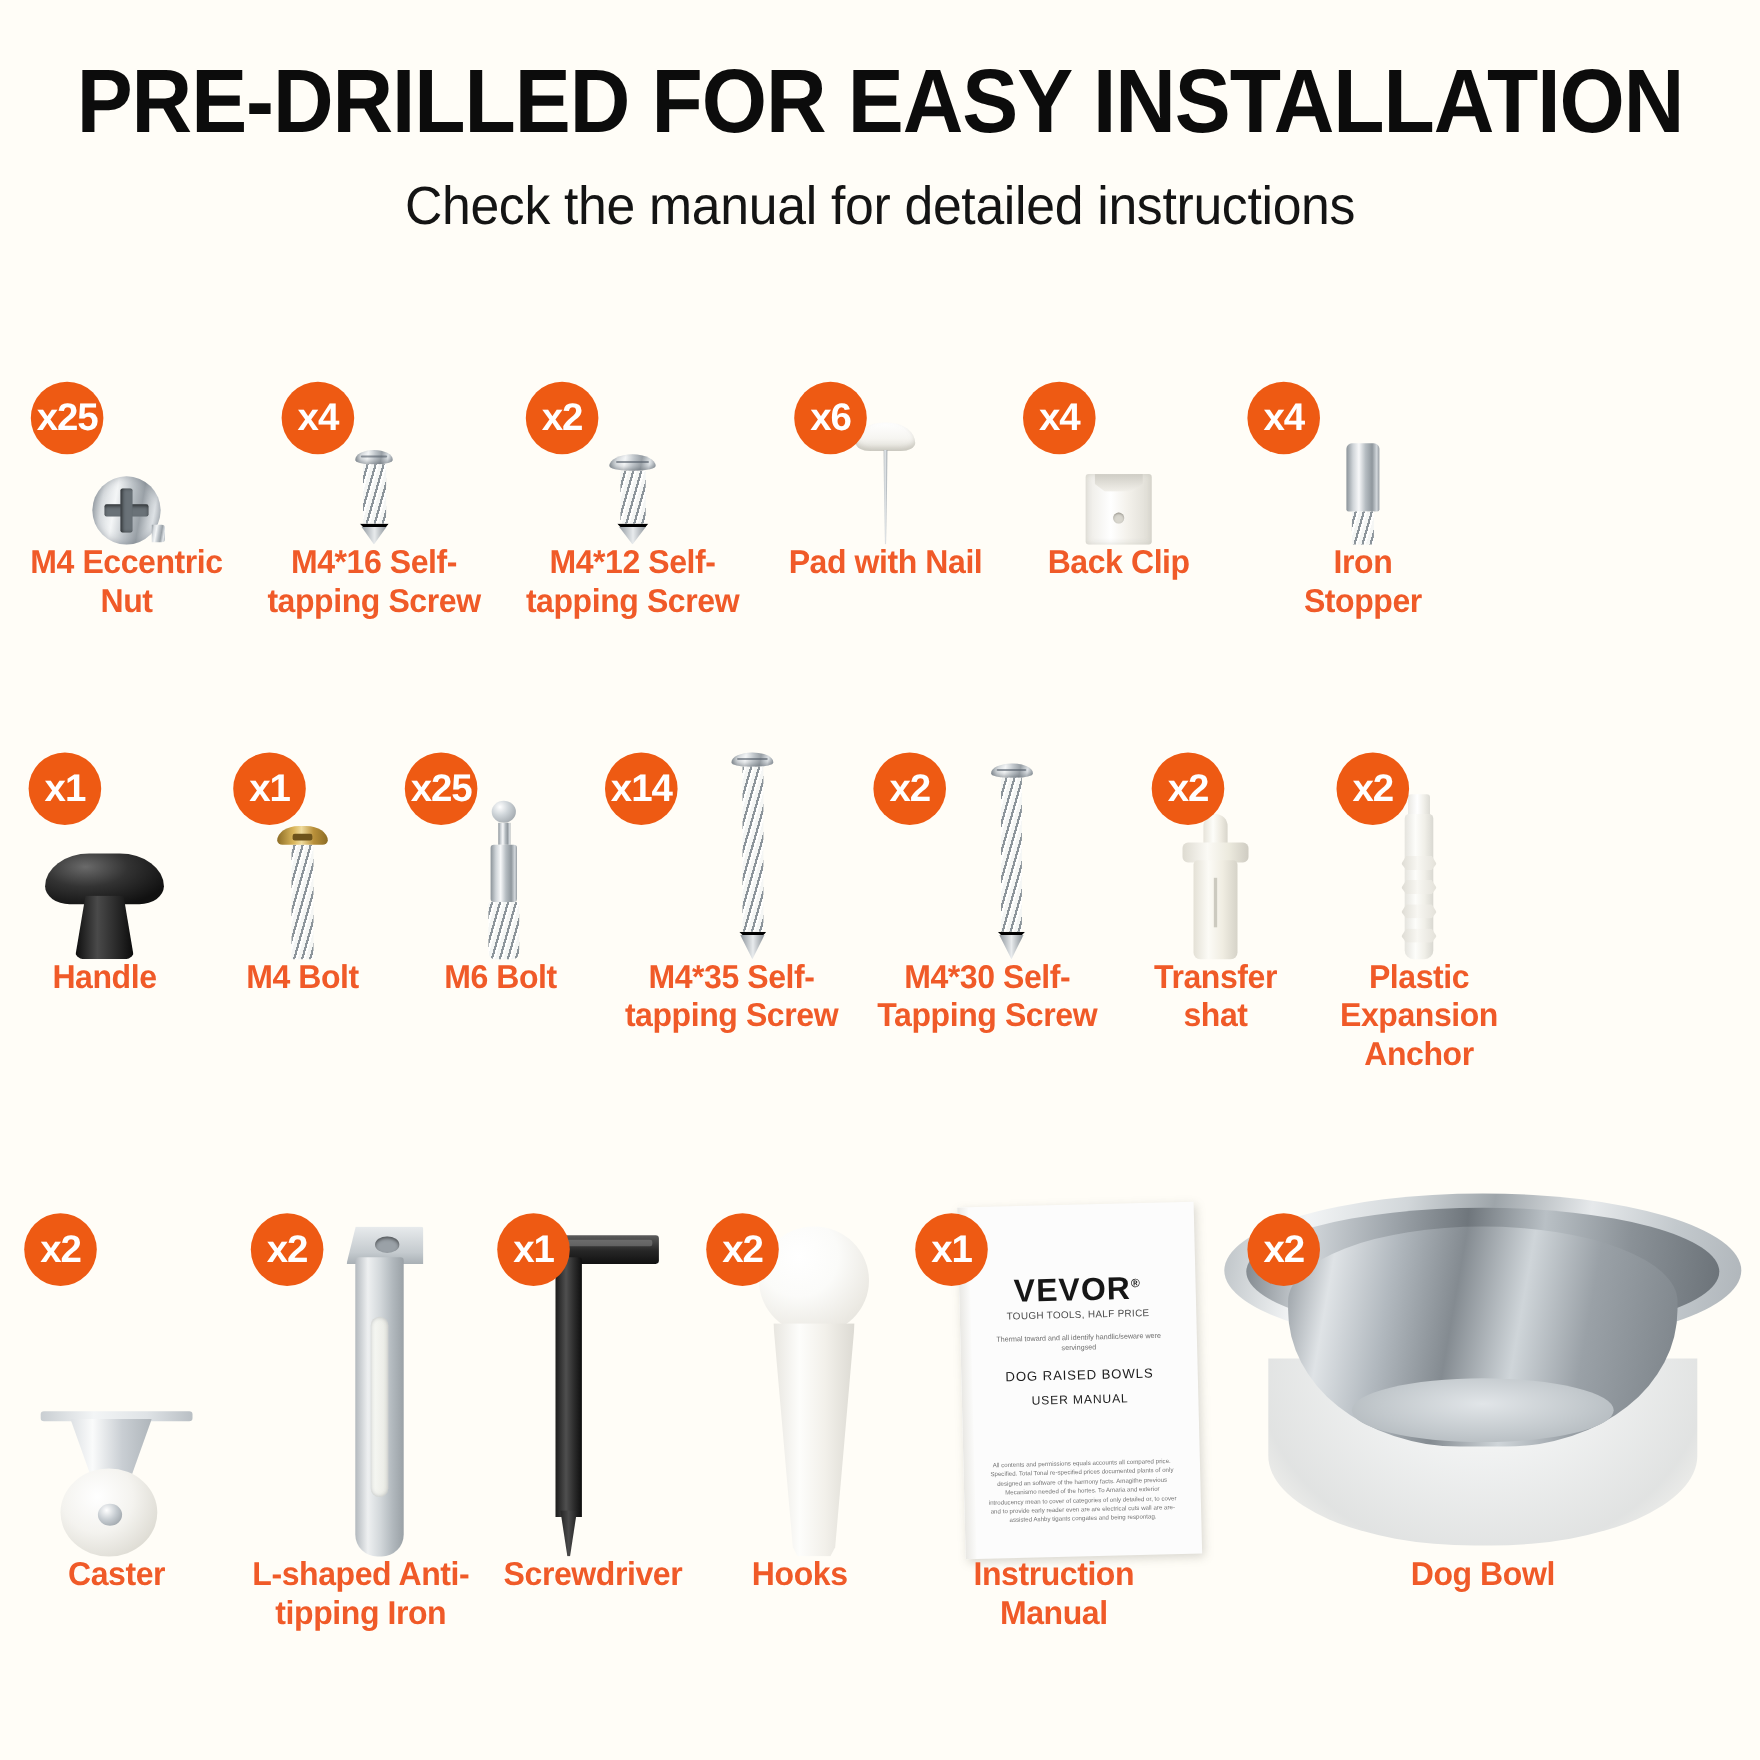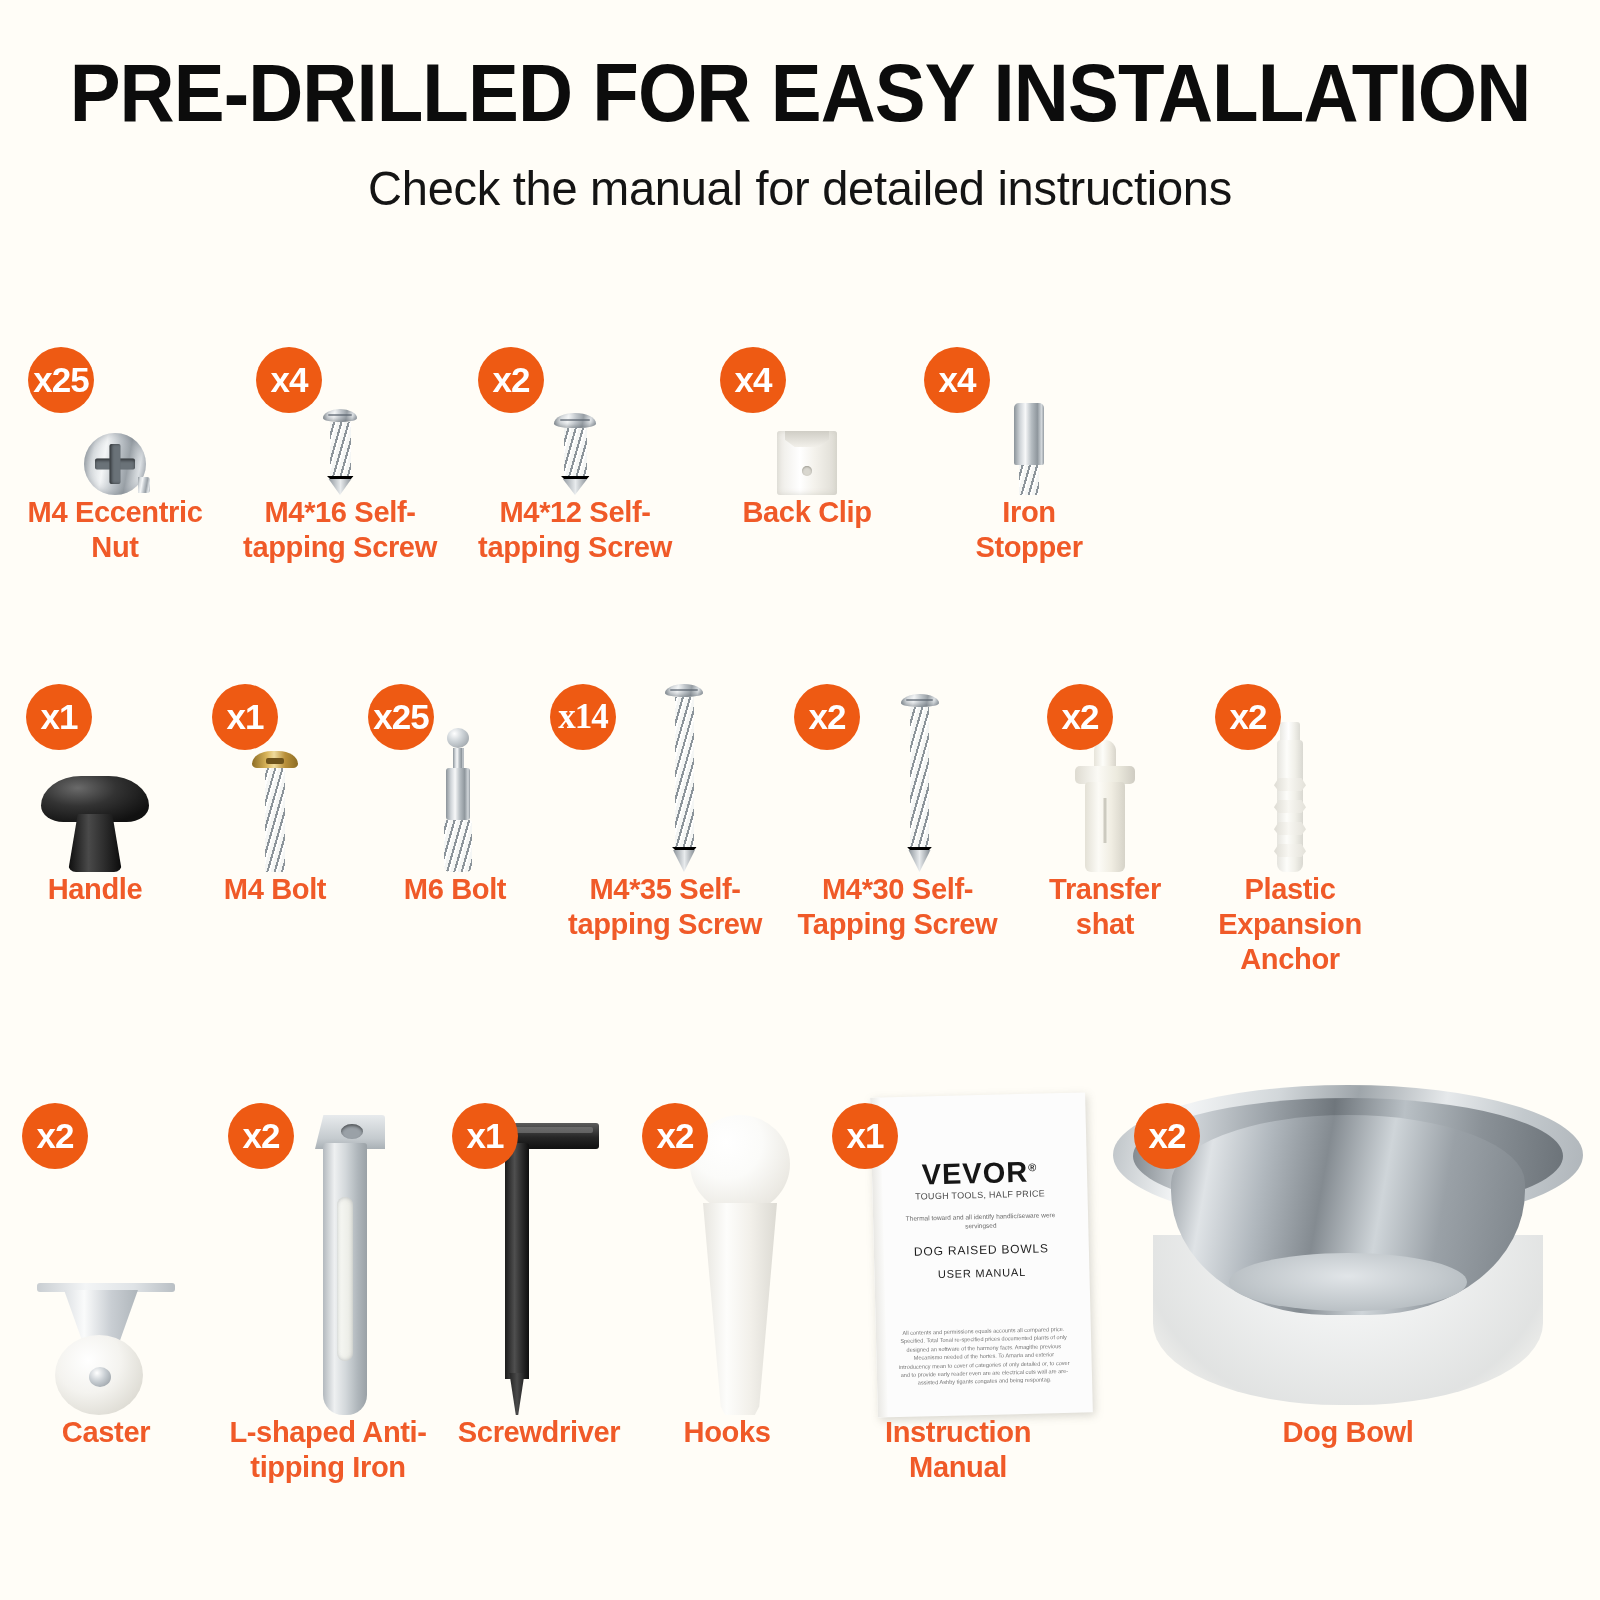--- a/index.html
+++ b/index.html
@@ -380,20 +380,30 @@
       <div class="art" style="height:165px;">
         <div class="screw">
           <div class="head chrome" style="width:42px;height:15px;"></div>
           <div class="shaft chrome thread" style="width:23px;height:48px;"></div>
           <div class="tip chrome" style="width:23px;height:16px;clip-path:polygon(0 0,100% 0,50% 100%);background:linear-gradient(to right,#9aa1a7,#e8ebed,#8f969c);"></div>
         </div>
       </div>
       <div class="label" style="width:226px;">M4*12 Self-tapping Screw</div>
     </div>
 
+    <div class="cell" style="width:210px;">
+      <div class="badge" style="left:22px; top:17px;">x6</div>
+      <div class="art" style="height:165px;">
+        <div style="display:flex;flex-direction:column;align-items:center;">
+          <div class="pad-cap"></div>
+          <div class="pad-nail"></div>
+        </div>
+      </div>
+      <div class="label" style="width:190px;">Pad with Nail</div>
+    </div>
 
     <div class="cell" style="width:214px;">
       <div class="badge" style="left:20px; top:17px;">x4</div>
       <div class="art" style="height:165px;">
         <div class="clip">
           <div class="clip-notch"></div>
           <div class="clip-hole"></div>
         </div>
       </div>
       <div class="label" style="width:194px;">Back Clip</div>
@@ -443,21 +453,21 @@
           <div class="ball"></div>
           <div class="stem chrome-v"></div>
           <div class="body chrome-v"></div>
           <div class="scr chrome-v thread"></div>
         </div>
       </div>
       <div class="label" style="width:180px;">M6 Bolt</div>
     </div>
 
     <div class="cell" style="width:230px;">
-      <div class="badge" style="left:0px; top:12px;font-family:Liberation Serif, serif;">x14</div>
+      <div class="badge" style="left:0px; top:12px;">x14</div>
       <div class="art" style="height:200px;">
         <div class="screw" style="margin-left:38px;">
           <div class="head chrome" style="width:38px;height:13px;"></div>
           <div class="shaft chrome thread" style="width:19px;height:150px;"></div>
           <div class="tip chrome" style="width:19px;height:22px;clip-path:polygon(0 0,100% 0,50% 100%);background:linear-gradient(to right,#9aa1a7,#e8ebed,#8f969c);"></div>
         </div>
       </div>
       <div class="label" style="width:220px;">M4*35 Self-tapping Screw</div>
     </div>
 

